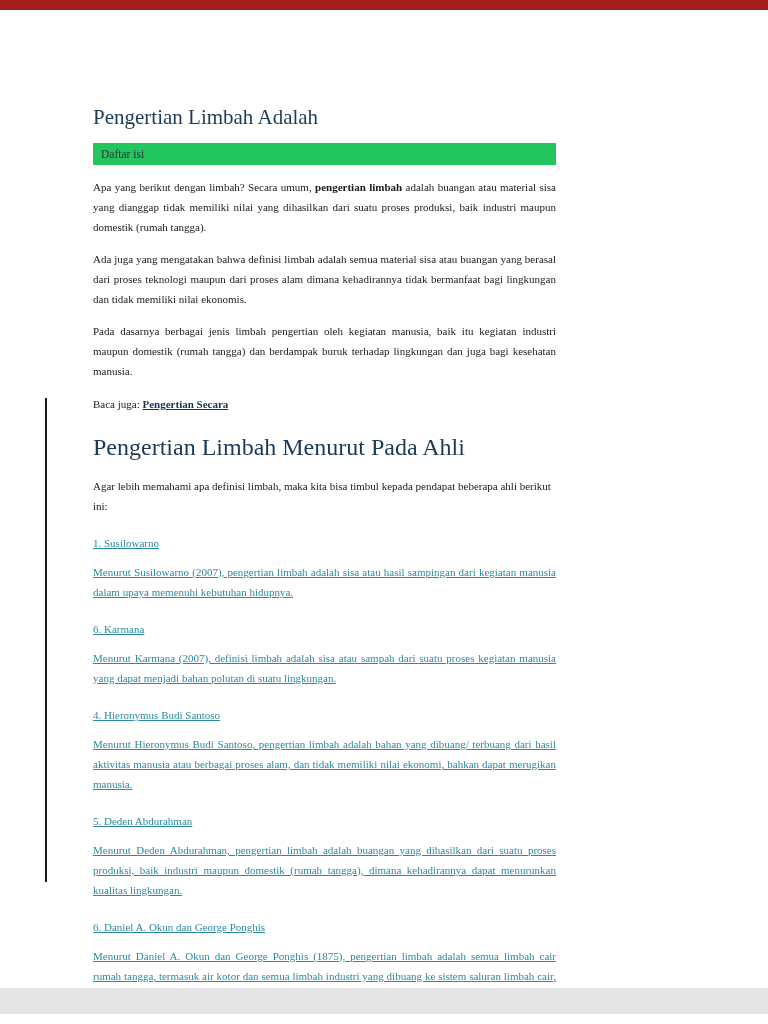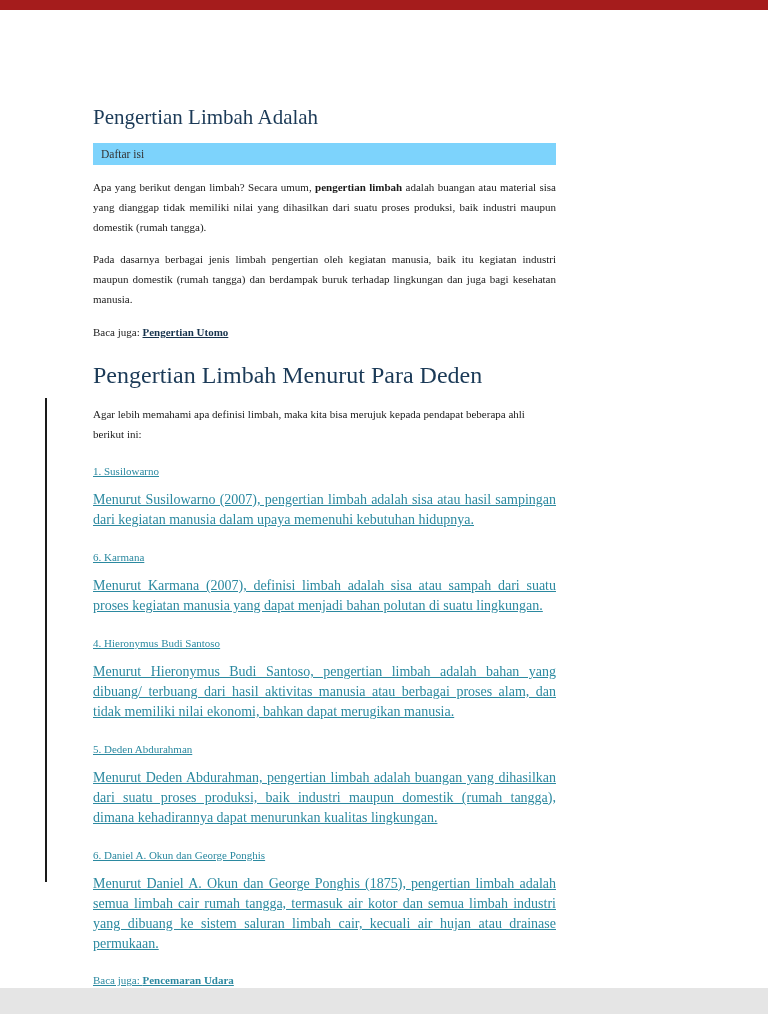--- a/index.html
+++ b/index.html
@@ -29,21 +29,21 @@
   }
   .doc-title {
     font-size: 21px;
     font-weight: 400;
     color: #1b3a57;
     margin: 0;
     line-height: 26px;
   }
   .toc-bar {
     margin-top: 13px;
-    background: #7dd3fc;
+    background: #22c55e;
     padding: 5px 8px;
     font-size: 11.5px;
     color: #333333;
   }
   .body-par {
     margin: 12px 0 0 0;
     font-size: 11px;
     line-height: 20px;
     color: #1a1a1a;
     text-align: justify;
@@ -78,21 +78,21 @@
     margin: 18px 0 0 0;
     font-size: 11px;
     font-weight: 400;
     color: #2b89a0;
     text-decoration: underline;
     line-height: 19px;
     cursor: pointer;
   }
   .expert-body {
     margin: 9px 0 0 0;
-    font-size: 14px;
+    font-size: 11px;
     line-height: 20px;
     color: #2b89a0;
     text-decoration: underline;
     text-align: justify;
     cursor: pointer;
   }
   .footer-baca {
     margin-top: 16px;
     font-size: 11px;
     line-height: 20px;
@@ -129,28 +129,29 @@
 <div class="revision-line"></div>
 
 <div class="page-content">
 
   <h1 class="doc-title">Pengertian Limbah Adalah</h1>
 
   <div class="toc-bar">Daftar isi</div>
 
   <p class="body-par"><span>Apa yang berikut dengan limbah? Secara umum, </span><span class="bold-inline">pengertian limbah</span><span> adalah buangan atau material sisa yang dianggap tidak memiliki nilai yang dihasilkan dari suatu proses produksi, baik industri maupun domestik (rumah tangga).</span></p>
 
+  <p class="body-par">Ada juga yang mengatakan bahwa definisi limbah adalah semua material sisa atau buangan yang berasal dari proses teknologi maupun dari proses alam dimana kehadirannya tidak bermanfaat bagi lingkungan dan tidak memiliki nilai ekonomis.</p>
 
   <p class="body-par">Pada dasarnya berbagai jenis limbah pengertian oleh kegiatan manusia, baik itu kegiatan industri maupun domestik (rumah tangga) dan berdampak buruk terhadap lingkungan dan juga bagi kesehatan manusia.</p>
 
-  <p class="baca-line"><span>Baca juga: </span><span class="baca-link">Pengertian Utomo</span></p>
+  <p class="baca-line"><span>Baca juga: </span><span class="baca-link">Pengertian Secara</span></p>
 
-  <h2 class="section-title">Pengertian Limbah Menurut Para Deden</h2>
+  <h2 class="section-title">Pengertian Limbah Menurut Pada Ahli</h2>
 
-  <p class="section-intro">Agar lebih memahami apa definisi limbah, maka kita bisa merujuk kepada pendapat beberapa ahli berikut ini:</p>
+  <p class="section-intro">Agar lebih memahami apa definisi limbah, maka kita bisa timbul kepada pendapat beberapa ahli berikut ini:</p>
 
   <div>
     <p class="expert-heading">1. Susilowarno</p>
     <p class="expert-body">Menurut Susilowarno (2007), pengertian limbah adalah sisa atau hasil sampingan dari kegiatan manusia dalam upaya memenuhi kebutuhan hidupnya.</p>
   </div>
 
   <div>
     <p class="expert-heading">6. Karmana</p>
     <p class="expert-body">Menurut Karmana (2007), definisi limbah adalah sisa atau sampah dari suatu proses kegiatan manusia yang dapat menjadi bahan polutan di suatu lingkungan.</p>
   </div>

